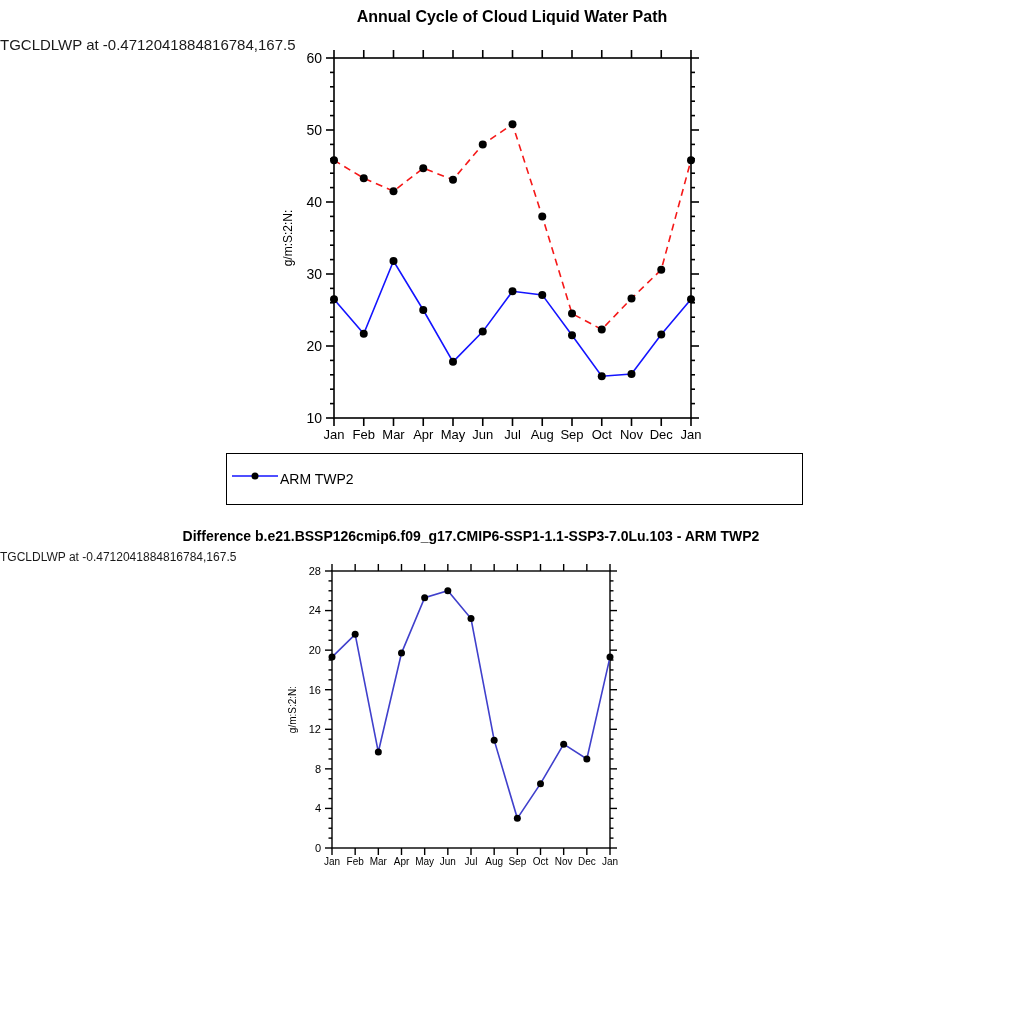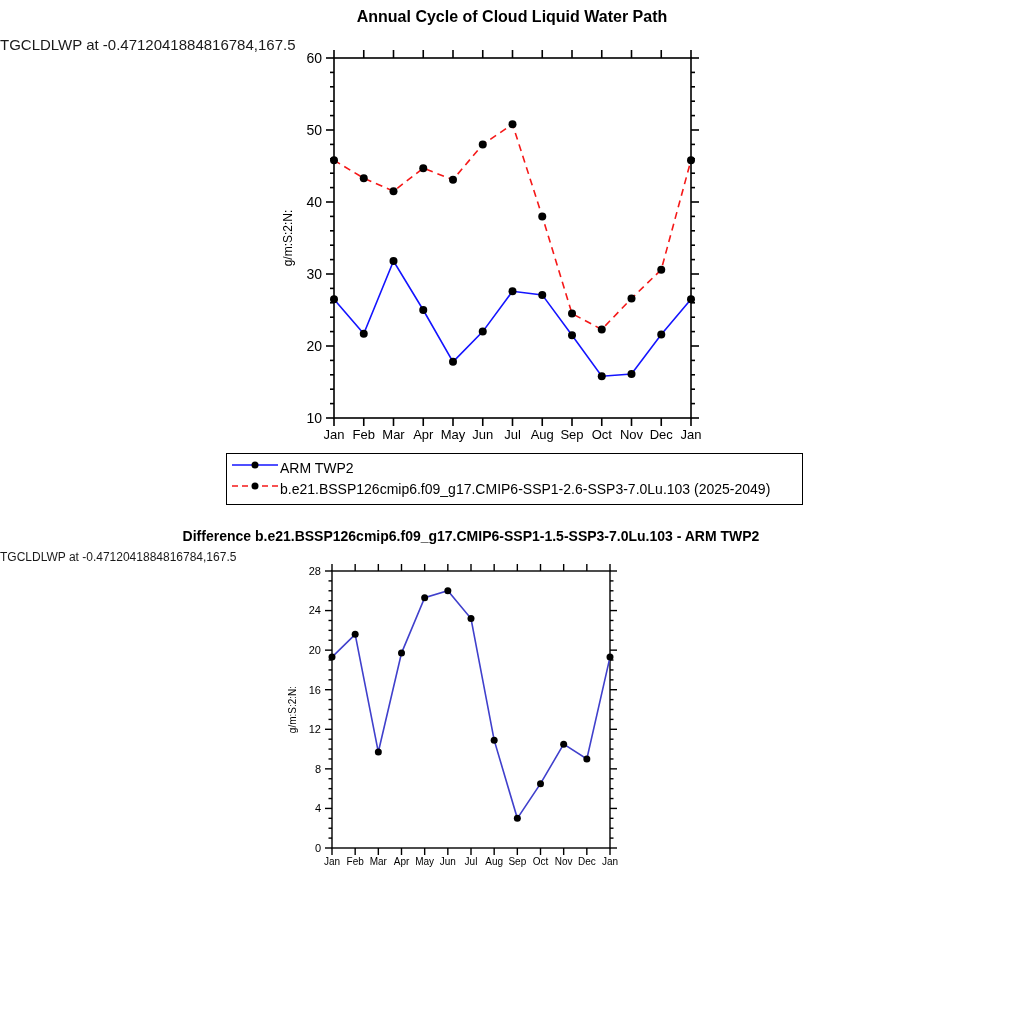--- a/index.html
+++ b/index.html
@@ -176,30 +176,23 @@
     </svg>
 
   <div class="legend" id="legend0">
       <div class="legend-row">
         <svg width="50" height="14">
           <line x1="2" y1="7" x2="48" y2="7" stroke="#1414ff" stroke-width="1.6"></line>
           <circle cx="25" cy="7" r="3.5" fill="#000000"></circle>
         </svg>
         <span class="legend-label">ARM TWP2</span>
       </div>
-      <div class="legend-row">
-        <svg width="50" height="14">
-          <line x1="2" y1="7" x2="48" y2="7" stroke="#f51818" stroke-width="1.6" stroke-dasharray="6 4"></line>
-          <circle cx="25" cy="7" r="3.5" fill="#000000"></circle>
-        </svg>
-        <span class="legend-label">b.e21.BSSP126cmip6.f09_g17.CMIP6-SSP1-2.6-SSP3-7.0Lu.103 (2025-2049)</span>
-      </div>
     </div>
 
-  <div class="chart-title bottom-title">Difference b.e21.BSSP126cmip6.f09_g17.CMIP6-SSP1-1.5-SSP3-7.0Lu.103 - ARM TWP2</div>
+  <div class="chart-title bottom-title">Difference b.e21.BSSP126cmip6.f09_g17.CMIP6-SSP1-1.1-SSP3-7.0Lu.103 - ARM TWP2</div>
 
   <div class="chart-subtitle bottom-subtitle">TGCLDLWP at -0.4712041884816784,167.5</div>
 
   <svg id="chart1" width="370" height="322" viewBox="270 558 370 322">
       <rect x="332" y="571" width="278" height="277" fill="none" stroke="#000" stroke-width="1.4"></rect>
       <line x1="325" y1="848" x2="332" y2="848" stroke="#000" stroke-width="1.4"></line>
       <line x1="610" y1="848" x2="617" y2="848" stroke="#000" stroke-width="1.4"></line>
       <text x="321" y="851.85" text-anchor="end" font-size="11">0</text>
       <line x1="328.5" y1="838.1071428571429" x2="332" y2="838.1071428571429" stroke="#000" stroke-width="1.4"></line>
       <line x1="610" y1="838.1071428571429" x2="613.5" y2="838.1071428571429" stroke="#000" stroke-width="1.4"></line>

